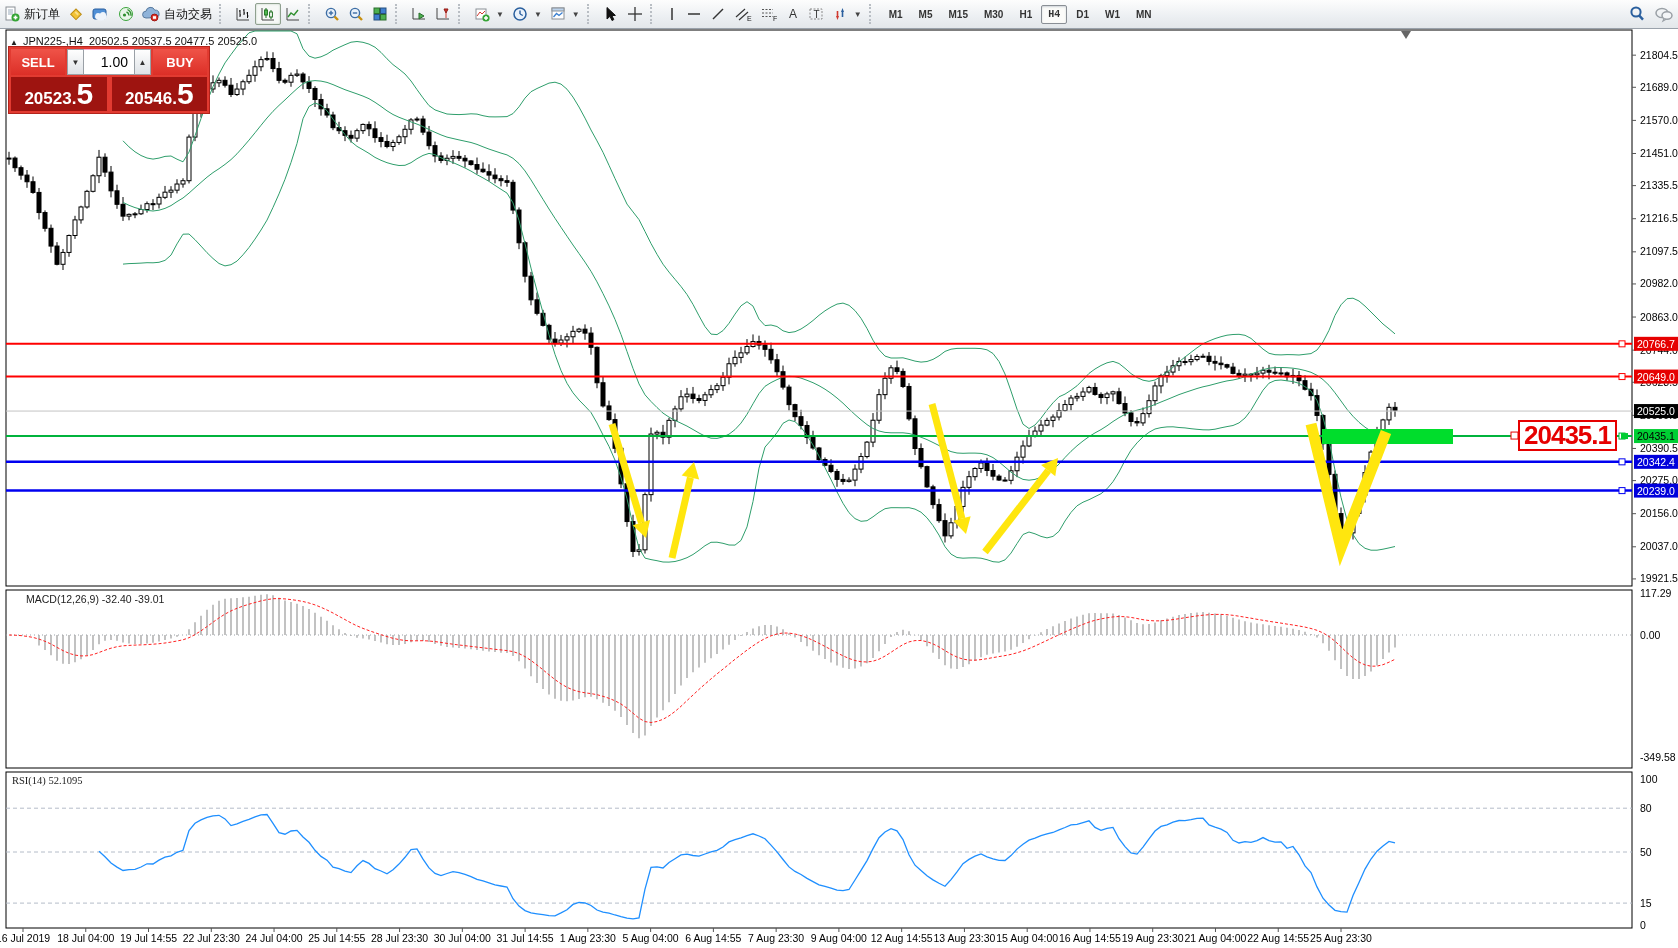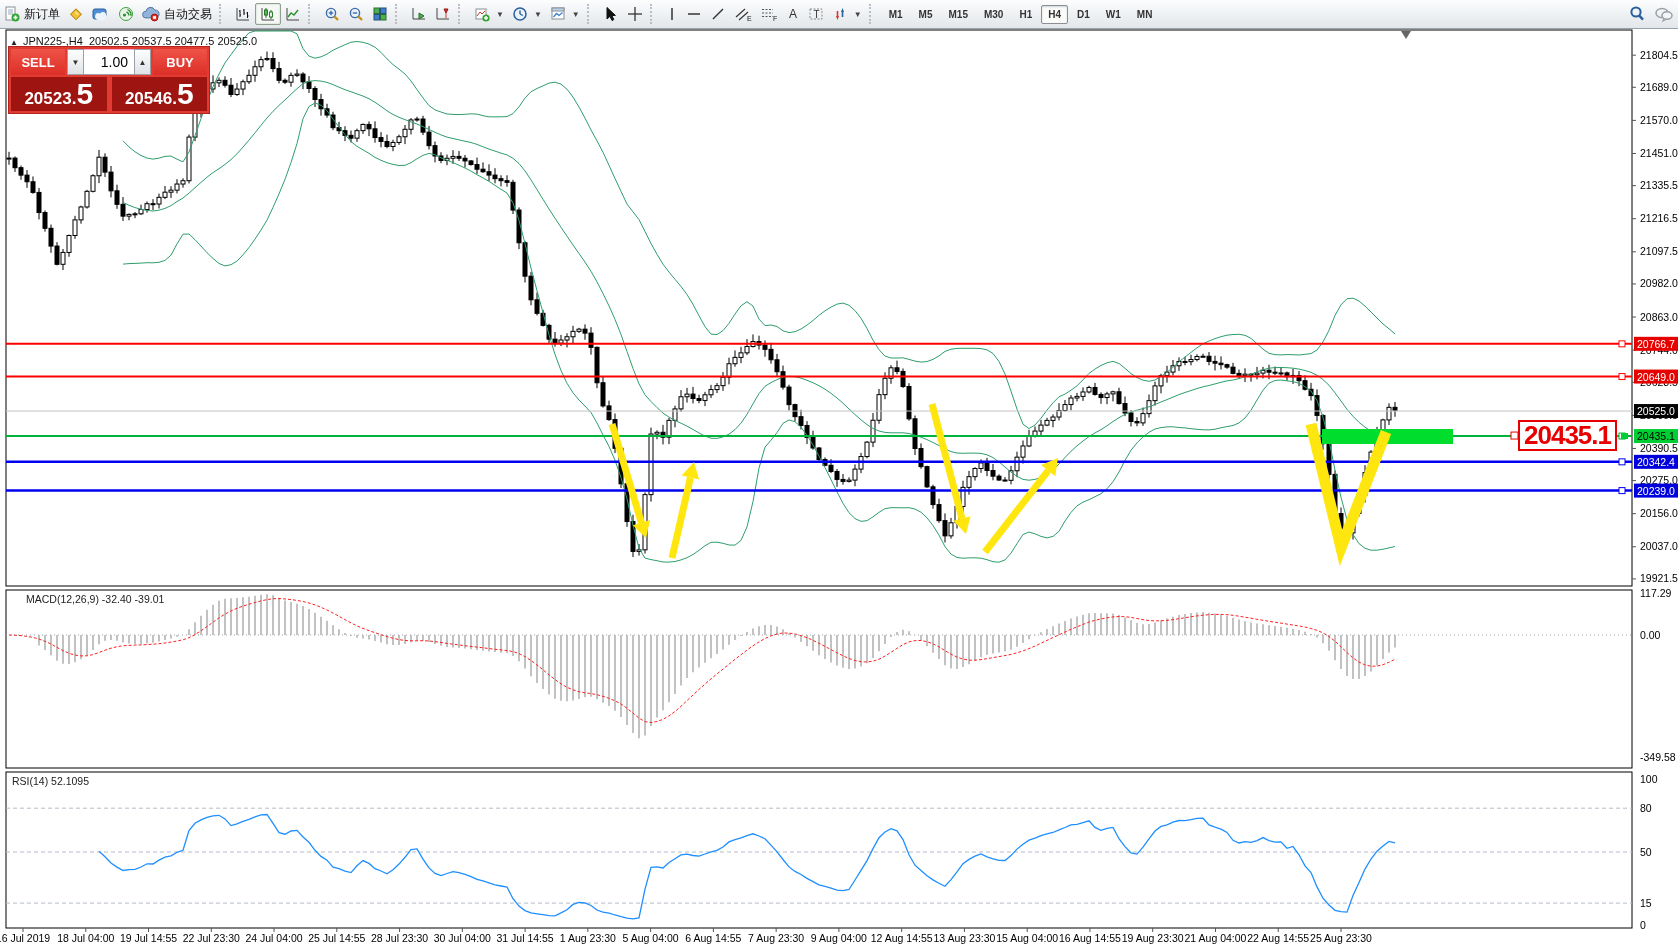--- a/index.html
+++ b/index.html
@@ -10,21 +10,21 @@
     background:linear-gradient(#fdfdfd,#eceff2 60%,#e3e7ea);
     border-bottom:1px solid #9aa2ab;display:flex;align-items:center;z-index:30;
     box-sizing:border-box;padding:0 0;}
   .tbtn{display:flex;align-items:center;gap:4px;padding:2px 4px;border-radius:2px;
     height:22px;box-sizing:border-box;cursor:default;}
   .tbtn.active{background:#f6f8f6;border:1px solid #8fa08f;box-shadow:inset 0 0 2px #b7c9b7;}
   .tbtn .lbl{font-size:12px;color:#111;}
   .grip{width:5px;height:20px;border-left:2px dotted #b9bec4;margin:0 5px 0 3px;}
   .tf{font-size:10px;font-weight:bold;color:#333;padding:3px 6px;margin:0 1px;
     border:1px solid transparent;border-radius:2px;}
-  .tf.active{border:1px solid #8a8f95;background:#fbfbf9;box-shadow:inset 0 1px 2px #cfd3d8;}
+  .tf.active{border:1px solid #8a8f95;background:#fbfbf9;box-shadow:inset 0 1px 2px #cfd3d8;font-family:Liberation Mono, monospace;}
   .tb-right{margin-left:auto;display:flex;align-items:center;}
   .dd{font-size:8px;color:#444;margin-left:2px;}
   
   .chart-title{position:absolute;left:10px;top:35px;font-size:11px;color:#111;z-index:20;}
   .chart-title .tri{font-size:8px;margin-right:5px;color:#222;}
   .pane-label{position:absolute;font-size:10.5px;color:#222;z-index:20;}
   
   .trade-panel{position:absolute;left:8px;top:46px;width:202px;z-index:25;
     background:#e23b31;border:1px solid #b3241c;box-sizing:border-box;padding:2px;text-align:center;}
   .tp-row1{display:flex;height:26px;align-items:stretch;}
@@ -1169,16 +1169,16 @@
       </div>
       <div class="tp-price">
         <span class="pp-main">20546</span>
           <span class="pp-dot">.</span>
           <span class="pp-frac">5</span>
       </div>
     </div>
   </div>
 
   <div class="pane-label" style="left:12px;top:593px;padding-left:14px;">MACD(12,26,9) -32.40 -39.01</div>
-  <div class="pane-label" style="left:12px;top:775px;">RSI(14) 52.1095</div>
+  <div class="pane-label" style="left:12px;top:775px;font-family:Liberation Serif, serif;">RSI(14) 52.1095</div>
 
   <div class="big-price">20435.1</div>
 </div>
 
 </body></html>

